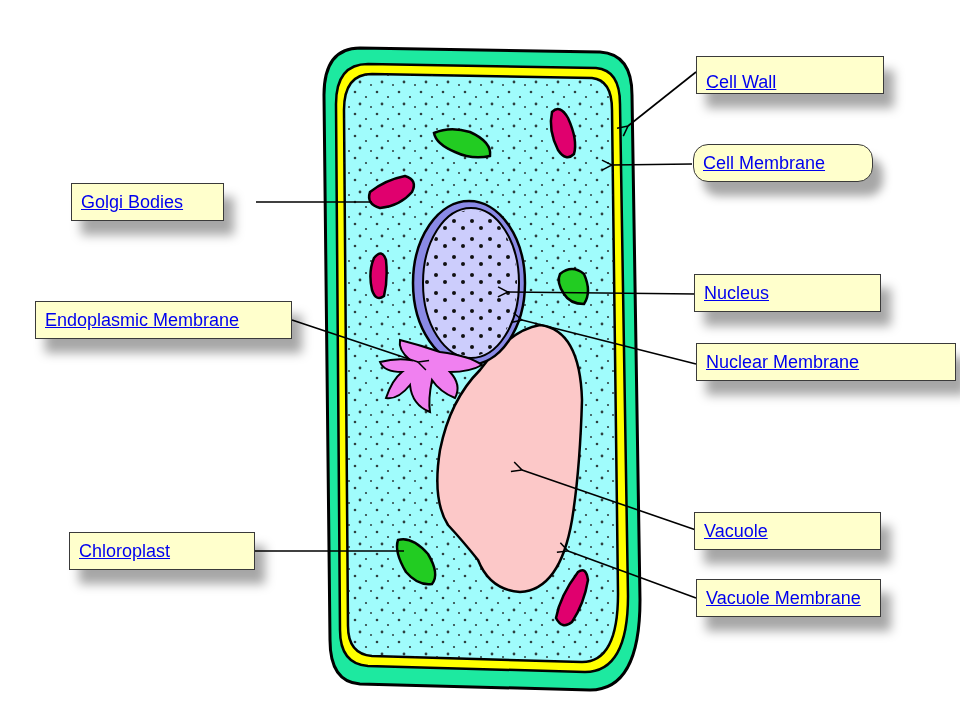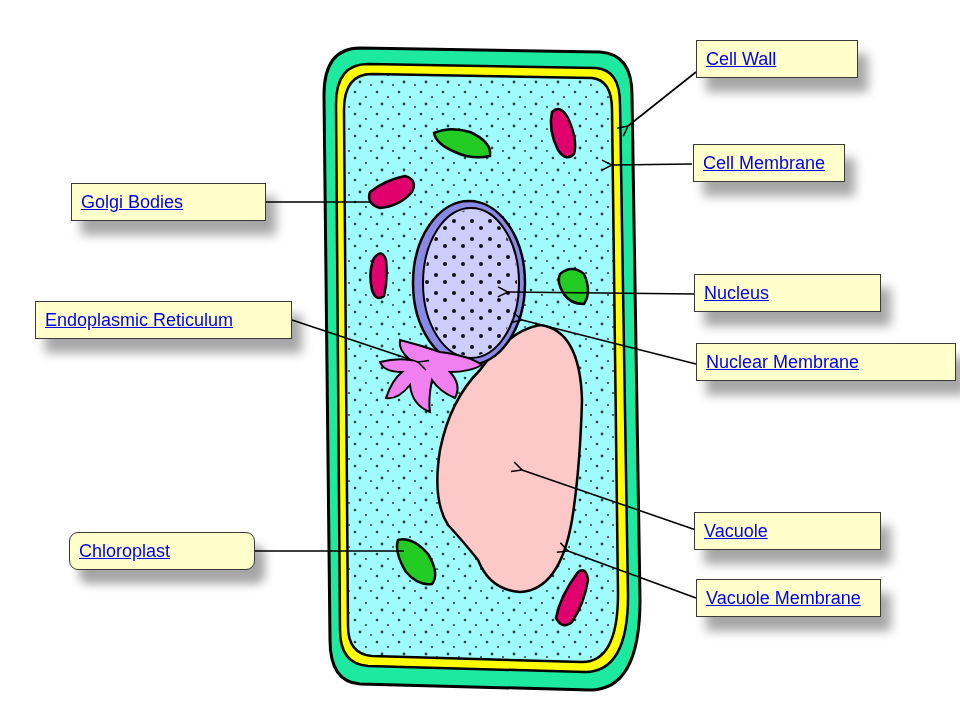--- a/index.html
+++ b/index.html
@@ -72,39 +72,39 @@
     <line x1="256" y1="202" x2="372" y2="202"></line>
     <line x1="696" y1="294" x2="508" y2="292" marker-end="url(#arrow)"></line>
     <line x1="292" y1="320" x2="418" y2="362" marker-end="url(#arrow)"></line>
     <line x1="696" y1="364" x2="522" y2="320" marker-end="url(#arrow)"></line>
     <line x1="696" y1="530" x2="522" y2="470" marker-end="url(#arrow)"></line>
     <line x1="254" y1="551" x2="404" y2="551"></line>
     <line x1="696" y1="598" x2="568" y2="551" marker-end="url(#arrow)"></line>
   </g>
 </svg>
 
-<div class="label-box" style="left:696px; top:40px; width:162px;">
+<div class="label-box" style="left:696px; top:56px; width:188px;align-items:flex-end;">
   <a>Cell Wall</a>
 </div>
-<div class="label-box" style="left:693px; top:144px; width:152px;">
+<div class="label-box" style="left:693px; top:144px; width:180px;border-radius:15px;">
   <a>Cell Membrane</a>
 </div>
-<div class="label-box" style="left:71px; top:183px; width:195px;">
+<div class="label-box" style="left:71px; top:183px; width:153px;">
   <a>Golgi Bodies</a>
 </div>
 <div class="label-box" style="left:694px; top:274px; width:187px;text-align:right;">
   <a>Nucleus</a>
 </div>
 <div class="label-box" style="left:35px; top:301px; width:257px;">
-  <a>Endoplasmic Reticulum</a>
+  <a>Endoplasmic Membrane</a>
 </div>
 <div class="label-box" style="left:696px; top:343px; width:260px;">
   <a>Nuclear Membrane</a>
 </div>
 <div class="label-box" style="left:694px; top:512px; width:187px;text-align:center;">
   <a>Vacuole</a>
 </div>
-<div class="label-box" style="left:69px; top:532px; width:186px;border-radius:9px;">
+<div class="label-box" style="left:69px; top:532px; width:186px;">
   <a>Chloroplast</a>
 </div>
 <div class="label-box" style="left:696px; top:579px; width:185px;">
   <a>Vacuole Membrane</a>
 </div>
 
 </body></html>

